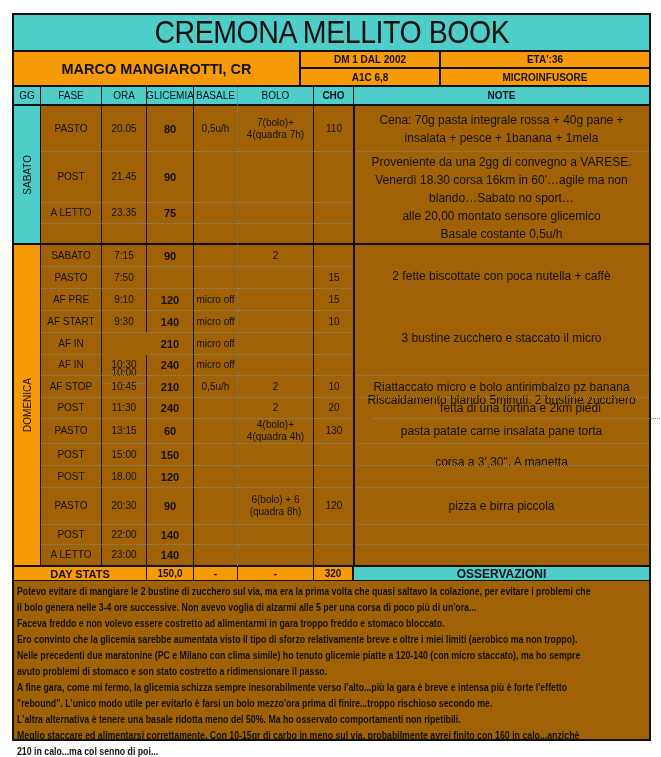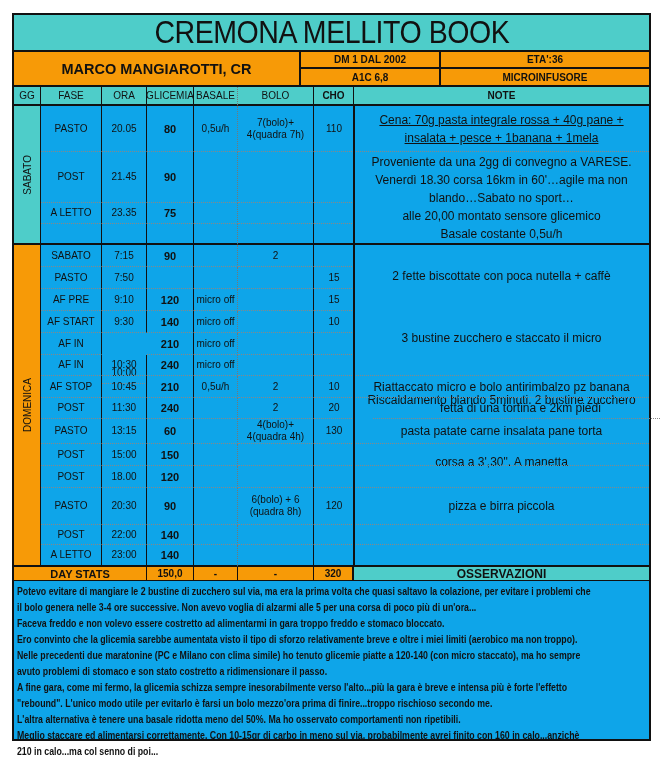--- a/index.html
+++ b/index.html
@@ -1,17 +1,17 @@
 <!DOCTYPE html>
 <html><head>
 <meta charset="utf-8">
 <style>
   html,body{margin:0;padding:0;background:#ffffff;}
   body{width:661px;height:757px;position:relative;overflow:hidden;font-family:"Liberation Sans",sans-serif;color:#111;}
-  .sheet{position:absolute;left:12px;top:13px;width:639px;height:728px;border:2px solid #111;box-sizing:border-box;background:#0ea5e9;}
+  .sheet{position:absolute;left:12px;top:13px;width:639px;height:728px;border:2px solid #111;box-sizing:border-box;background:#a16207;}
   .abs{position:absolute;box-sizing:border-box;display:flex;align-items:center;justify-content:center;text-align:center;}
   .teal{background:#4ecdc9;}
   .orange{background:#f79a07;}
   .title{left:0;top:0;width:635px;height:37px;font-size:31px;letter-spacing:-0.5px;border-bottom:2px solid #111;font-family:"Liberation Sans",sans-serif;transform-origin:center;}
   .title span{display:inline-block;transform:scaleX(0.92);}
   .hdr{font-weight:bold;font-size:11px;}
   .bb{border-bottom:2px solid #111;}
   .br{border-right:2px solid #111;}
   .colh{font-size:10px;color:#111;}
   .cell{font-size:10px;}
@@ -72,21 +72,21 @@
       <div class="abs cell vl dot" style="left: 224px; top: 188px; width: 76px; height: 21px; line-height: 12px; padding: 0px 2px;"></div>
       <div class="abs cell dot" style="left: 300px; top: 188px; width: 40px; height: 21px; line-height: 12px; padding: 0px 2px;"></div>
       <div class="abs cell vl bb" style="left: 27px; top: 209px; width: 61px; height: 21px; line-height: 12px; padding: 0px 2px;"></div>
       <div class="abs cell vl bb" style="left: 88px; top: 209px; width: 45px; height: 21px; line-height: 12px; padding: 0px 2px;"></div>
       <div class="abs bold vl bb" style="left: 133px; top: 209px; width: 47px; height: 21px; line-height: 12px; padding: 0px 2px;"></div>
       <div class="abs cell vdot bb" style="left: 180px; top: 209px; width: 44px; height: 21px; line-height: 12px; padding: 0px 2px;"></div>
       <div class="abs cell vl bb" style="left: 224px; top: 209px; width: 76px; height: 21px; line-height: 12px; padding: 0px 2px;"></div>
       <div class="abs cell bb" style="left: 300px; top: 209px; width: 40px; height: 21px; line-height: 12px; padding: 0px 2px;"></div>
     </div>
 
-  <div class="abs note dot" style="left:340px;top:91px;width:295px;height:46px;text-decoration:underline;">Cena: 70g pasta integrale rossa + 40g pane + insalata + pesce + 1banana + 1mela</div>
+  <div class="abs note dot" style="left:340px;top:91px;width:295px;height:46px;">Cena: 70g pasta integrale rossa + 40g pane + insalata + pesce + 1banana + 1mela</div>
   <div class="abs note" style="left:340px;top:137px;width:295px;height:55px;">Proveniente da una 2gg di convegno a VARESE. Venerdì 18.30 corsa 16km in 60'…agile ma non blando…Sabato no sport…</div>
   <div class="abs note" style="left:340px;top:192px;width:295px;height:18px;">alle 20,00 montato sensore glicemico</div>
   <div class="abs note bb" style="left:340px;top:210px;width:295px;height:20px;">Basale costante 0,5u/h</div>
 
   <div class="abs orange vl" style="left:0;top:230px;width:27px;height:322px;border-bottom:2px solid #111;">
     <span class="vert">DOMENICA</span>
   </div>
 
   <div id="domenica-rows">
       <div class="abs cell vl dot" style="left: 27px; top: 230px; width: 61px; height: 22px; line-height: 12px; padding: 0px 2px;">SABATO</div>

